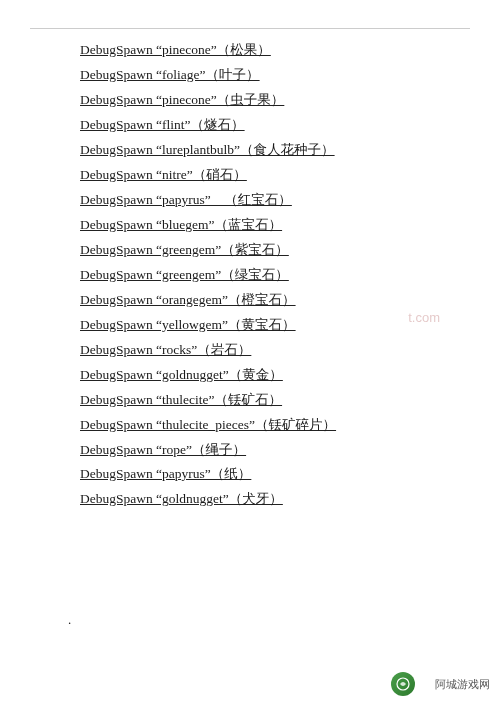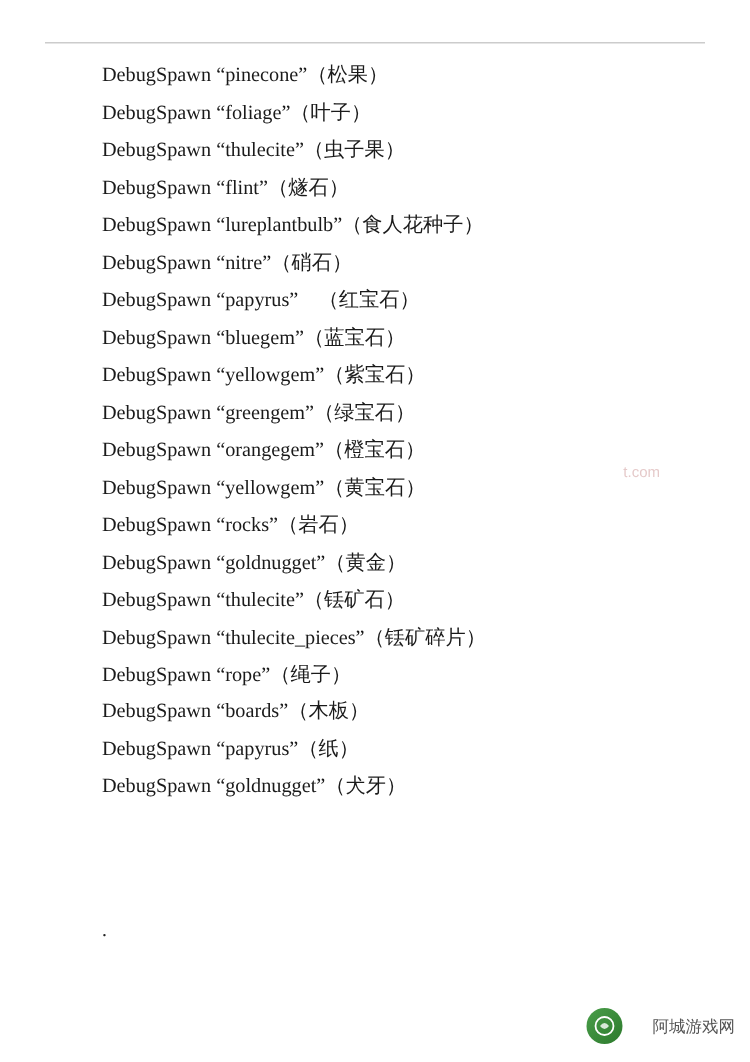--- a/index.html
+++ b/index.html
@@ -24,35 +24,36 @@
       top: 28px;
       left: 30px;
       right: 30px;
       height: 1px;
       background: #cccccc;
     }
 
     .content-area {
       position: absolute;
       top: 38px;
-      left: 68px;
+      left: 80px;
       right: 20px;
+      text-decoration: underline;
     }
 
     .entry {
       line-height: 1.85;
       font-size: 13.5px;
       color: #1a1a1a;
     }
 
     .watermark {
       position: absolute;
       top: 310px;
       right: 60px;
-      font-size: 10px;
+      font-size: 13px;
       color: rgba(180, 100, 100, 0.35);
       font-family: Arial, sans-serif;
       transform: rotate(0deg);
       pointer-events: none;
       white-space: nowrap;
     }
 
     .dot {
       position: absolute;
       bottom: 80px;
@@ -91,36 +92,35 @@
   </style>
 </head>
 <body>
 
 <div class="top-divider"></div>
 
 <div class="content-area">
 
 <div class="entry">DebugSpawn “pinecone”（松果）</div>
     <div class="entry">DebugSpawn “foliage”（叶子）</div>
-    <div class="entry">DebugSpawn “thulecite”（虫子果）</div>
+    <div class="entry">DebugSpawn “pinecone”（虫子果）</div>
     <div class="entry">DebugSpawn “flint”（燧石）</div>
     <div class="entry">DebugSpawn “lureplantbulb”（食人花种子）</div>
     <div class="entry">DebugSpawn “nitre”（硝石）</div>
     <div class="entry">DebugSpawn “papyrus”　（红宝石）</div>
     <div class="entry">DebugSpawn “bluegem”（蓝宝石）</div>
-    <div class="entry">DebugSpawn “yellowgem”（紫宝石）</div>
+    <div class="entry">DebugSpawn “greengem”（紫宝石）</div>
     <div class="entry">DebugSpawn “greengem”（绿宝石）</div>
     <div class="entry">DebugSpawn “orangegem”（橙宝石）</div>
     <div class="entry">DebugSpawn “yellowgem”（黄宝石）</div>
     <div class="entry">DebugSpawn “rocks”（岩石）</div>
     <div class="entry">DebugSpawn “goldnugget”（黄金）</div>
     <div class="entry">DebugSpawn “thulecite”（铥矿石）</div>
     <div class="entry">DebugSpawn “thulecite_pieces”（铥矿碎片）</div>
     <div class="entry">DebugSpawn “rope”（绳子）</div>
-    <div class="entry">DebugSpawn “boards”（木板）</div>
     <div class="entry">DebugSpawn “papyrus”（纸）</div>
     <div class="entry">DebugSpawn “goldnugget”（犬牙）</div>
   </div>
 
 <div class="watermark">t.com</div>
 
 <div class="dot">.</div>
 
 <div class="footer-logo">
   <div class="footer-logo-icon">

